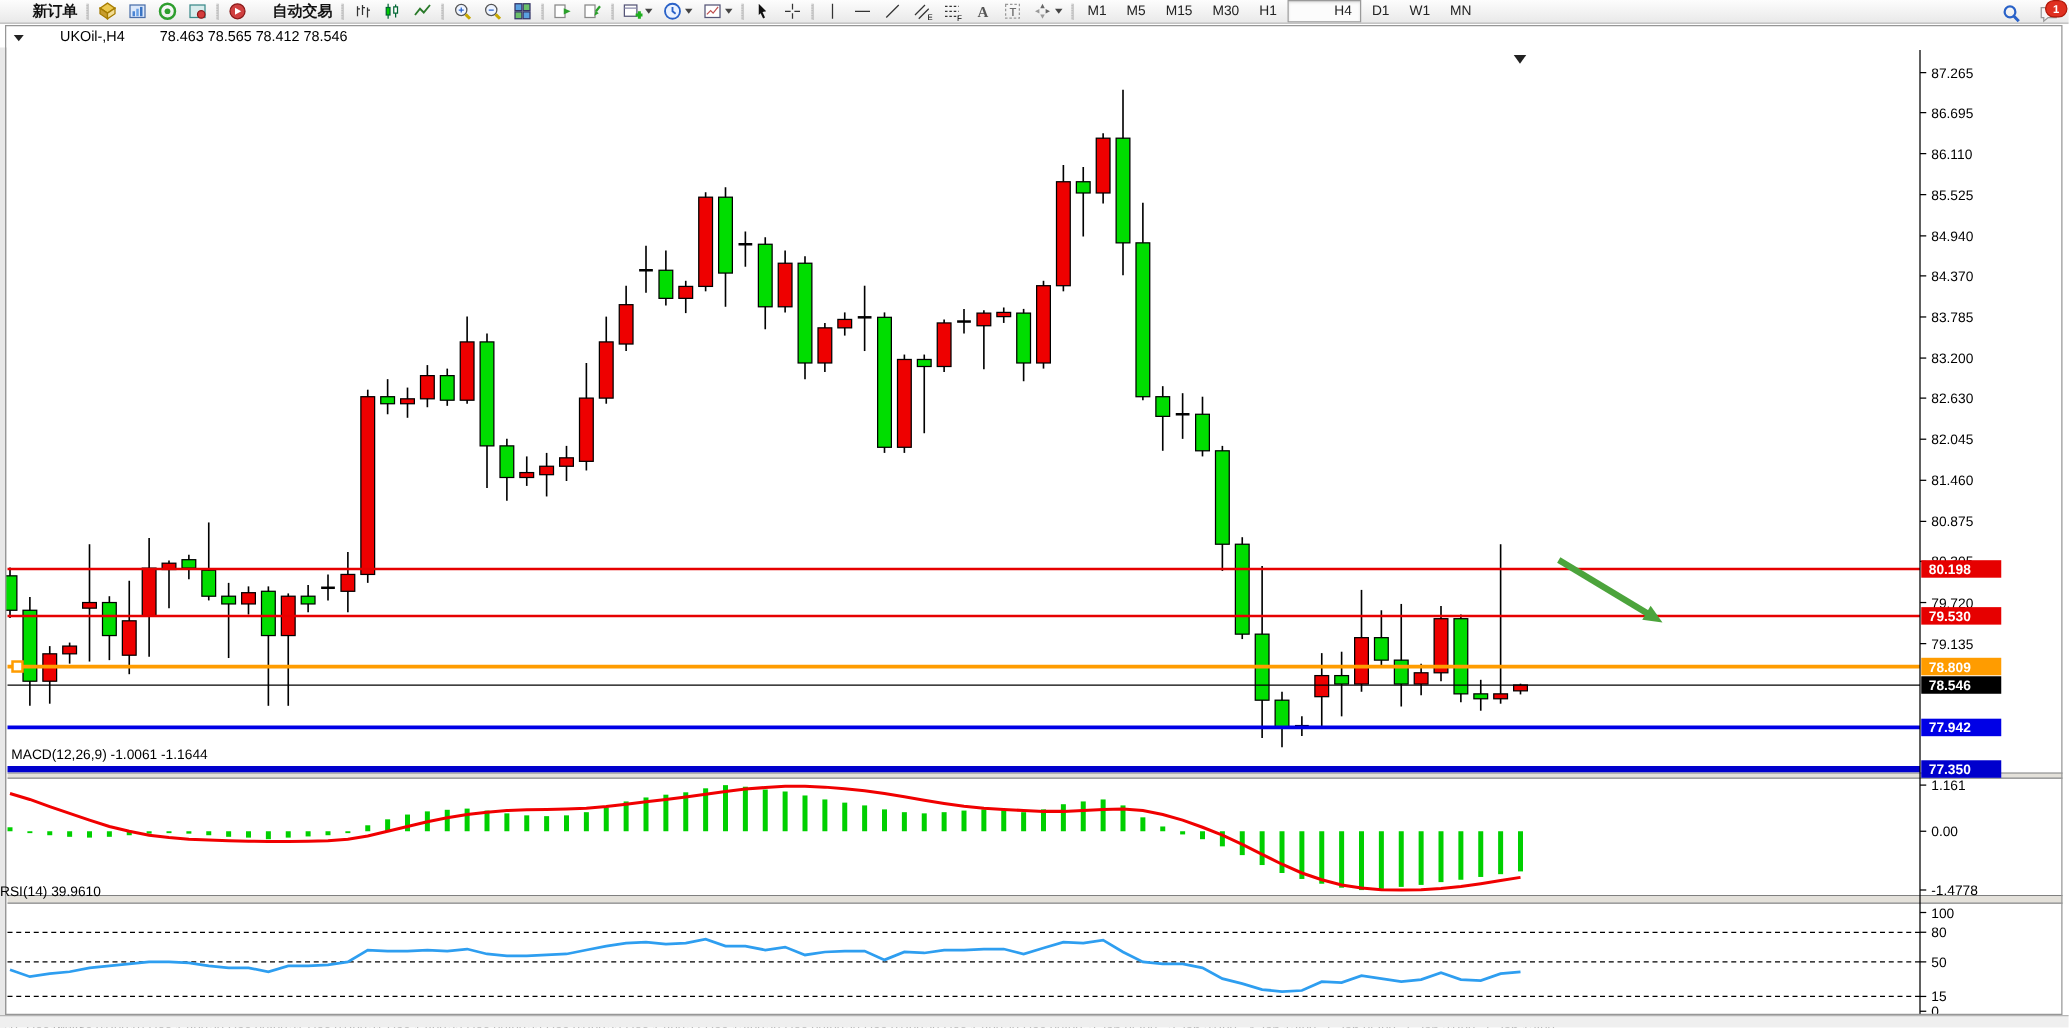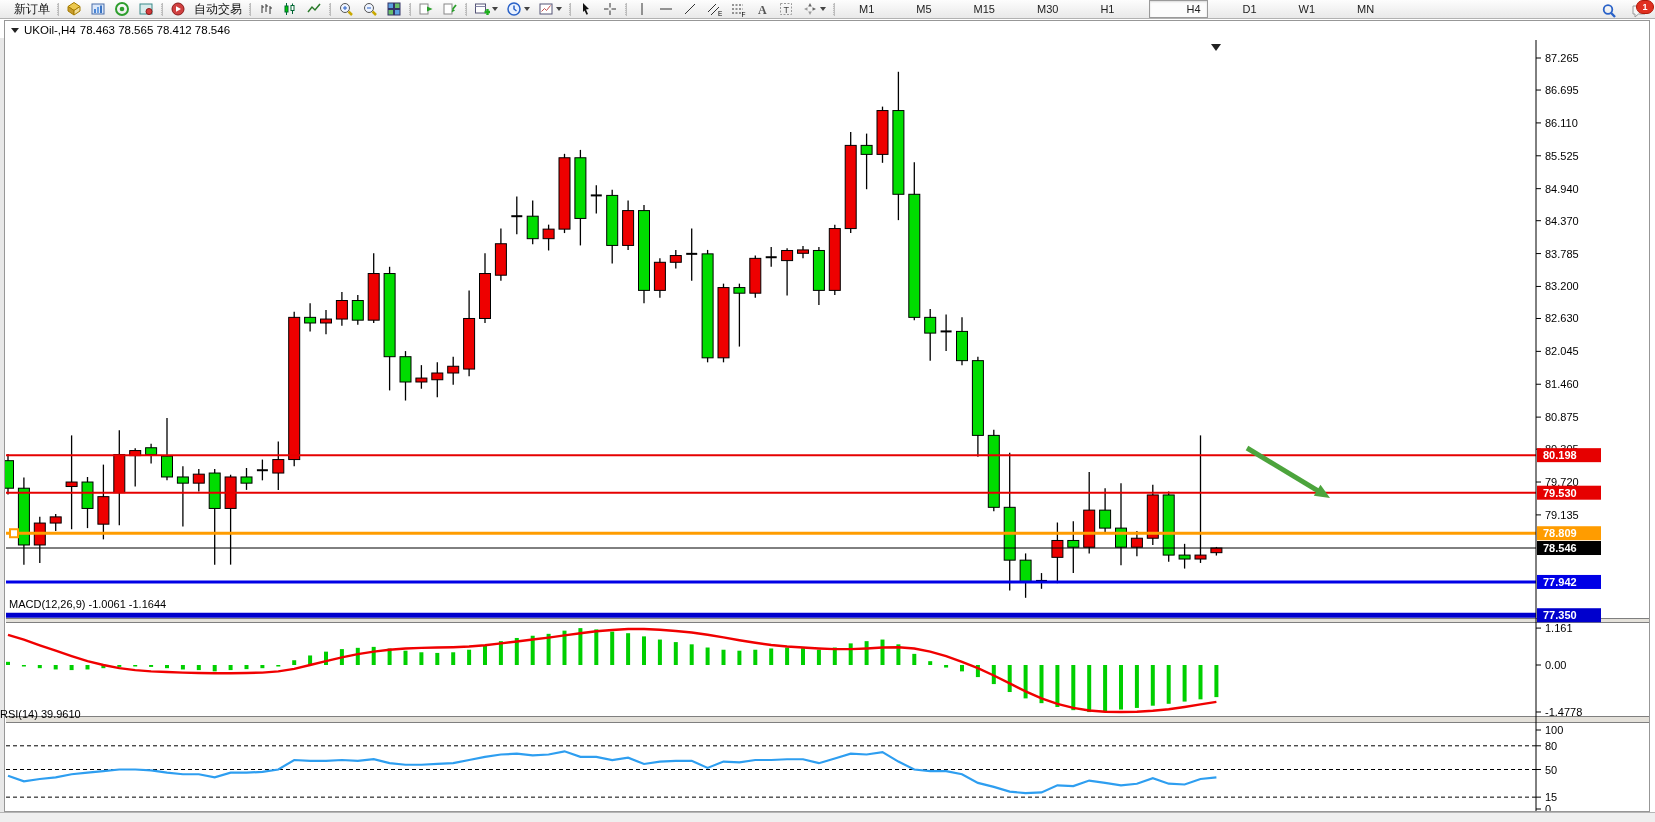--- a/index.html
+++ b/index.html
@@ -7,38 +7,38 @@
        font-family:"Liberation Sans",sans-serif;-webkit-font-smoothing:antialiased;}
   
   #toolbar{position:absolute;left:0;top:0;width:1655px;height:19px;
     background:linear-gradient(#fdfdfd,#e9e9e9);border-bottom:1px solid #b2b2b2;
     display:flex;align-items:center;padding-left:2px;box-sizing:border-box;white-space:nowrap;z-index:5;}
   .tb-group{display:inline-flex;align-items:center;height:19px;}
   .tb-sep{width:1px;height:13px;background:#bdbdbd;margin:0 3px;border-left:1px dotted #e8e8e8;}
   .tb-btn{display:inline-flex;align-items:center;height:17px;padding:0 3px;border:1px solid transparent;
     font-size:12px;color:#111;cursor:default;background:transparent;}
   .tb-btn svg{display:block;}
-  .tb-btn .lbl{margin-left:8px;}
+  .tb-btn .lbl{margin-left:20px;font-weight:bold;}
   .dd{width:0;height:0;border-left:3px solid transparent;border-right:3px solid transparent;
     border-top:4px solid #444;margin-left:2px;}
   .tf-btn{display:inline-flex;align-items:center;justify-content:center;height:16px;padding:0 6px;
-    font-size:11px;color:#222;border:1px solid transparent;margin:0 14px;}
+    font-size:11px;color:#222;border:1px solid transparent;margin:0 1px;}
   .tf-btn.active{background:#fcfcfc;border:1px solid #9a9a9a;box-shadow:inset 0 1px 2px #00000022;padding-left:36px;}
   #tb-right{position:absolute;right:4px;top:1px;display:flex;align-items:center;}
   #tb-right .tb-btn{margin-left:6px;position:relative;}
   .badge{position:absolute;right:-4px;top:-2px;background:#e03020;color:#fff;border-radius:8px;
     min-width:12px;height:12px;font-size:9px;font-weight:bold;display:flex;align-items:center;
     justify-content:center;padding:0 2px;border:1px solid #b01808;}
   
   #chart-window{position:absolute;left:0;top:19px;width:1655px;height:803px;background:#fff;}
   #win-border{position:absolute;left:4px;top:1px;width:1646px;height:792px;
     border:1px solid #979797;box-sizing:border-box;pointer-events:none;}
   #chart-svg{position:absolute;left:0;top:0;}
   .overlay-label{position:absolute;font-size:11px;color:#000;z-index:3;}
-  #chart-title{left:11px;top:5px;display:flex;align-items:center;font-size:11.5px;}
+  #chart-title{left:11px;top:5px;display:flex;align-items:center;font-size:11.5px;gap:24px;}
   #symbol-dd{width:0;height:0;border-left:4px solid transparent;border-right:4px solid transparent;
     border-top:5px solid #222;margin-right:5px;}
   #chart-title .ohlc{margin-left:4px;}
   #macd-label{left:9px;top:579px;}
   #rsi-label{left:0;top:689px;}
   #status-bar{position:absolute;left:0;top:812px;width:1655px;height:10px;
     background:#efefef;border-top:1px solid #b5b5b5;}
 </style>
 </head>
 <body>

